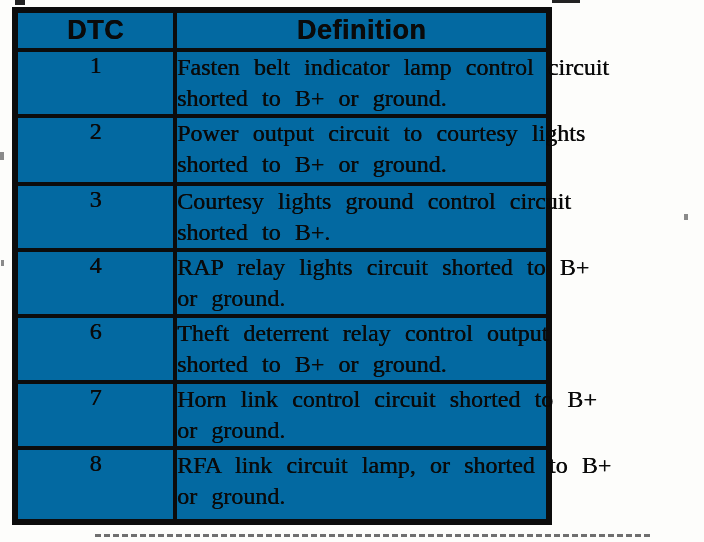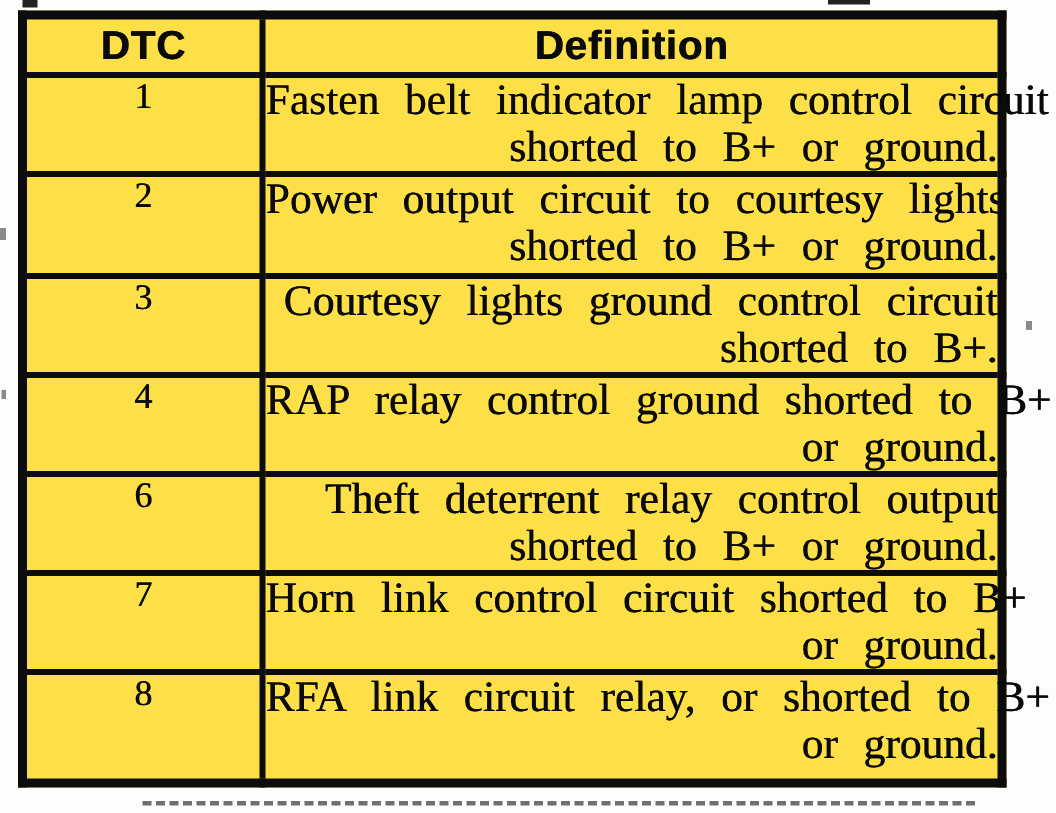--- a/index.html
+++ b/index.html
@@ -13,24 +13,24 @@
     height: 542px;
     background: #fdfdfb;
     overflow: hidden;
     font-family: "Liberation Serif", serif;
     color: #0a0a0a;
   }
   table.dtc-table {
     position: absolute;
     left: 12px;
     top: 7px;
-    width: 659px;
+    width: 540px;
     border-collapse: collapse;
     table-layout: fixed;
-    background: #fde047;
+    background: #0369a1;
     border: 6px solid #0c0c0c;
   }
   table.dtc-table th,
   table.dtc-table td {
     border: 4px solid #0c0c0c;
     padding: 0;
   }
   col.dtc-col { width: 160px; }
   thead tr { height: 40px; }
   thead th {
@@ -47,25 +47,24 @@
   tbody tr:last-child { height: 74px; }
   td.dtc-cell {
     text-align: center;
     vertical-align: top;
     font-size: 24px;
     padding-top: 4px;
     text-shadow: 0.4px 0 0 currentColor;
   }
   td.def-cell {
     vertical-align: top;
-    font-size: 29px;
+    font-size: 24px;
     line-height: 31px;
     padding: 2px 20px 0 8px;
     text-shadow: 0.4px 0 0 currentColor;
-    text-align: right;
   }
   td.def-cell .def-line {
     word-spacing: 0.34em;
     white-space: nowrap;
   }
   
   .noise {
     position: absolute;
     background: #222;
     pointer-events: none;
@@ -114,21 +113,21 @@
       <td class="dtc-cell">3</td>
       <td class="def-cell">
         <div class="def-line">Courtesy lights ground control circuit</div>
         <div class="def-line">shorted to B+.</div>
       </td>
     </tr>
 
     <tr>
       <td class="dtc-cell">4</td>
       <td class="def-cell">
-        <div class="def-line">RAP relay control ground shorted to B+</div>
+        <div class="def-line">RAP relay lights circuit shorted to B+</div>
         <div class="def-line">or ground.</div>
       </td>
     </tr>
 
     <tr>
       <td class="dtc-cell">6</td>
       <td class="def-cell">
         <div class="def-line">Theft deterrent relay control output</div>
         <div class="def-line">shorted to B+ or ground.</div>
       </td>
@@ -138,21 +137,21 @@
       <td class="dtc-cell">7</td>
       <td class="def-cell">
         <div class="def-line">Horn link control circuit shorted to B+</div>
         <div class="def-line">or ground.</div>
       </td>
     </tr>
 
     <tr>
       <td class="dtc-cell">8</td>
       <td class="def-cell">
-        <div class="def-line">RFA link circuit relay, or shorted to B+</div>
+        <div class="def-line">RFA link circuit lamp, or shorted to B+</div>
         <div class="def-line">or ground.</div>
       </td>
     </tr>
   </tbody>
   </table>
 
   <div class="noise" style="left:15px; top:0; width:10px; height:5px;"></div>
   <div class="noise" style="left:552px; top:0; width:28px; height:3px;"></div>
   <div class="noise light" style="left:0; top:152px; width:4px; height:8px;"></div>
   <div class="noise light" style="left:1px; top:260px; width:3px; height:6px;"></div>

